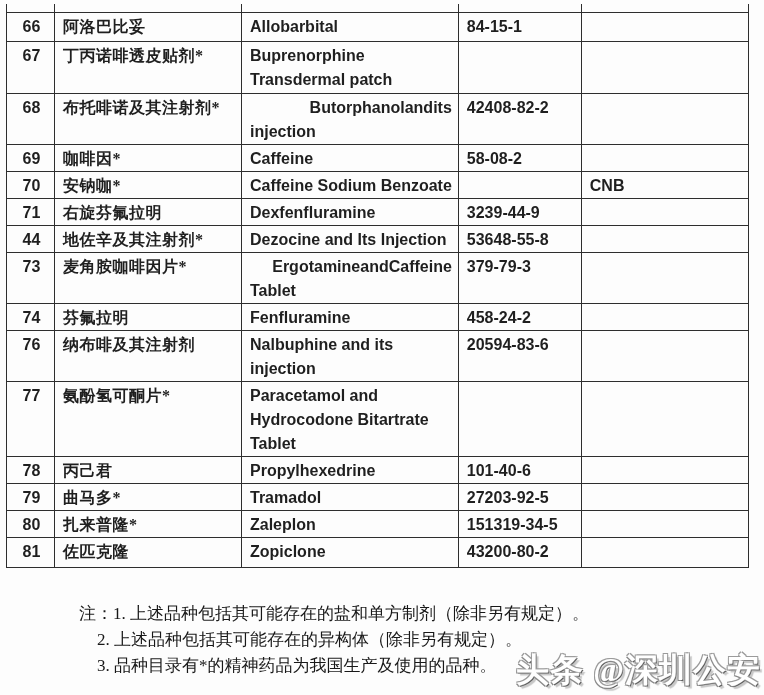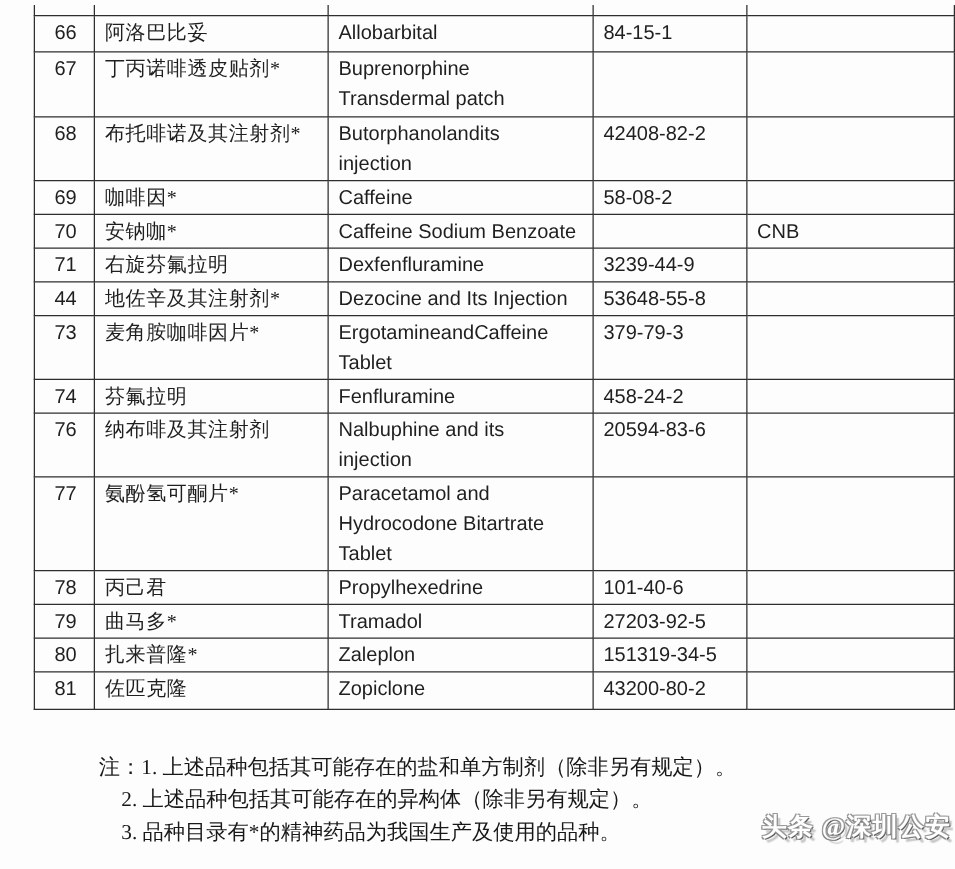--- a/index.html
+++ b/index.html
@@ -12,24 +12,25 @@
     position: relative;
     background: #fdfdfd;
     font-family: "Liberation Sans", sans-serif;
     color: #1f1f1f;
     overflow: hidden;
   }
 
   
   table.doc-table {
     position: absolute;
-    left: 27px;
+    left: 6px;
     top: 4px;
     border-collapse: collapse;
     table-layout: fixed;
+    font-weight: bold;
   }
   table.doc-table td {
     border: 1px solid #2e2e2e;
     vertical-align: top;
     font-size: 16px;
     line-height: 24px;
     padding: 2px 6px 0 8px;
     overflow: hidden;
     white-space: nowrap;
   }
@@ -48,21 +49,21 @@
     font-family: "Liberation Serif", "DejaVu Serif", serif;
     font-size: 15.5px;
     letter-spacing: 0.5px;
   }
   td.c-en, td.c-cas, td.c-note {
     font-family: "Liberation Sans", sans-serif;
   }
   .line { display: block; }
   .line.justify {
     display: flex;
-    justify-content: flex-start;
+    justify-content: flex-end;
   }
 
   
   .notes {
     position: absolute;
     left: 79px;
     top: 601px;
     width: 560px;
     font-family: "Liberation Serif", "DejaVu Serif", serif;
     font-size: 17px;
@@ -72,21 +73,21 @@
   .notes .first-line { display: flex; }
   .notes .note-label { flex: none; }
   .notes .indented { margin-left: 18px; }
 
   
   .watermark {
     position: absolute;
     right: 3px;
     top: 648px;
     font-family: "Liberation Serif", "DejaVu Serif", serif;
-    font-size: 20px;
+    font-size: 33px;
     font-weight: bold;
     letter-spacing: 1px;
     color: #ffffff;
     text-shadow:
       -1px -1px 0 #9b9b9b,
        1px -1px 0 #9b9b9b,
       -1px  1px 0 #8a8a8a,
        1px  1px 0 #5f5f5f,
        3px  3px 1px #c7c7c7;
     white-space: nowrap;

